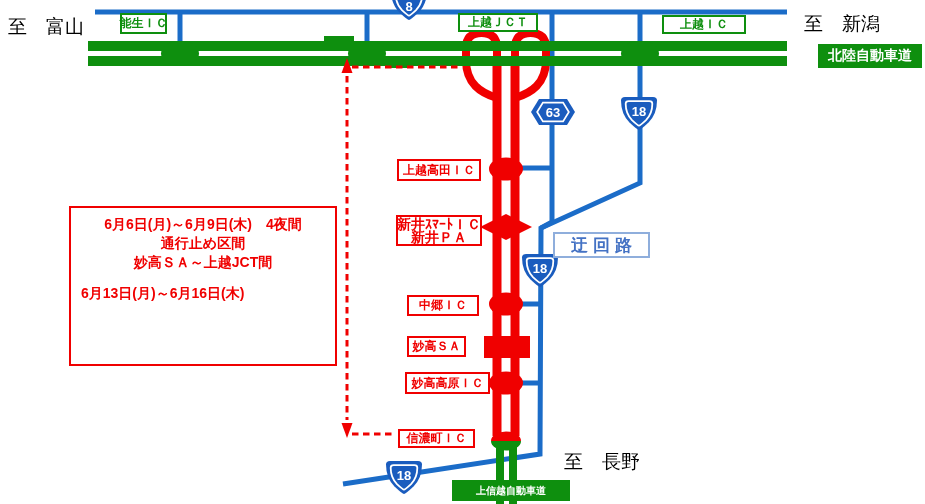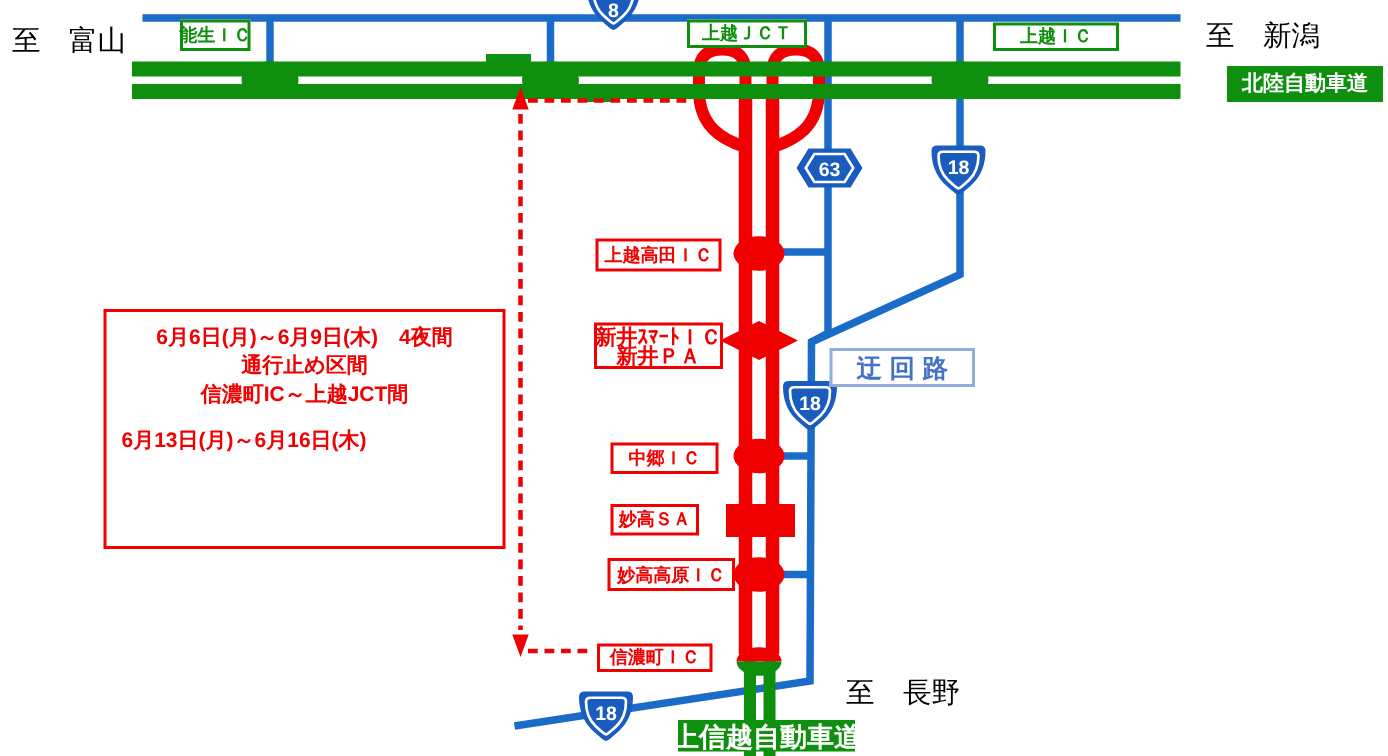--- a/index.html
+++ b/index.html
@@ -144,39 +144,39 @@
       <path class="shield-inner" transform="scale(0.74)" d="M -18,-12.5 Q -18,-16 -14,-16 L 14,-16 Q 18,-16 18,-12.5 Q 18,1 9.5,9.5 Q 1.5,17 0,17 Q -1.5,17 -9.5,9.5 Q -18,1 -18,-12.5 Z"></path>
       <text class="shield-num" y="3">18</text>
     </g>
   </svg>
 
   <div class="dir" style="left:8px; top:14px;">至　富山</div>
   <div class="dir" style="left:804px; top:11px;">至　新潟</div>
   <div class="dir" style="left:564px; top:449px;">至　長野</div>
 
   <div class="badge" style="left:818px; top:44px; width:104px; height:24px; font-size:14px;">北陸自動車道</div>
-  <div class="badge" style="left:452px; top:480px; width:118px; height:21px; font-size:18px;">上信越自動車道</div>
+  <div class="badge" style="left:452px; top:480px; width:118px; height:21px; font-size:10px;">上信越自動車道</div>
 
   <div class="olbox green-box" style="left:120px; top:13px; width:47px; height:21px;">能生ＩＣ</div>
   <div class="olbox green-box" style="left:458px; top:13px; width:80px; height:19px;">上越ＪＣＴ</div>
   <div class="olbox green-box" style="left:662px; top:15px; width:84px; height:19px;">上越ＩＣ</div>
 
   <div class="olbox red-box" style="left:397px; top:159px; width:84px; height:22px;">上越高田ＩＣ</div>
   <div class="olbox red-box arai-lines" style="left:396px; top:215px; width:86px; height:31px;">
     <div>新井ｽﾏｰﾄＩＣ</div>
     <div>新井ＰＡ</div>
   </div>
   <div class="olbox red-box" style="left:407px; top:295px; width:72px; height:21px;">中郷ＩＣ</div>
   <div class="olbox red-box" style="left:407px; top:336px; width:59px; height:21px;">妙高ＳＡ</div>
   <div class="olbox red-box" style="left:405px; top:372px; width:85px; height:22px;">妙高高原ＩＣ</div>
   <div class="olbox red-box" style="left:398px; top:429px; width:77px; height:19px;">信濃町ＩＣ</div>
 
   <div class="detour-box" style="left:553px; top:232px; width:97px; height:26px;">迂回路</div>
 
   <div class="closure-box" style="left:69px; top:206px; width:268px; height:160px;">
     <div class="cn-c">6月6日(月)～6月9日(木)　4夜間</div>
     <div class="cn-c">通行止め区間</div>
-    <div class="cn-c">信濃町IC～上越JCT間</div>
+    <div class="cn-c">妙高ＳＡ～上越JCT間</div>
     <div class="cn-gap"></div>
     <div class="cn-l">6月13日(月)～6月16日(木)</div>
   </div>
 
 </div>
 
 </body></html>

